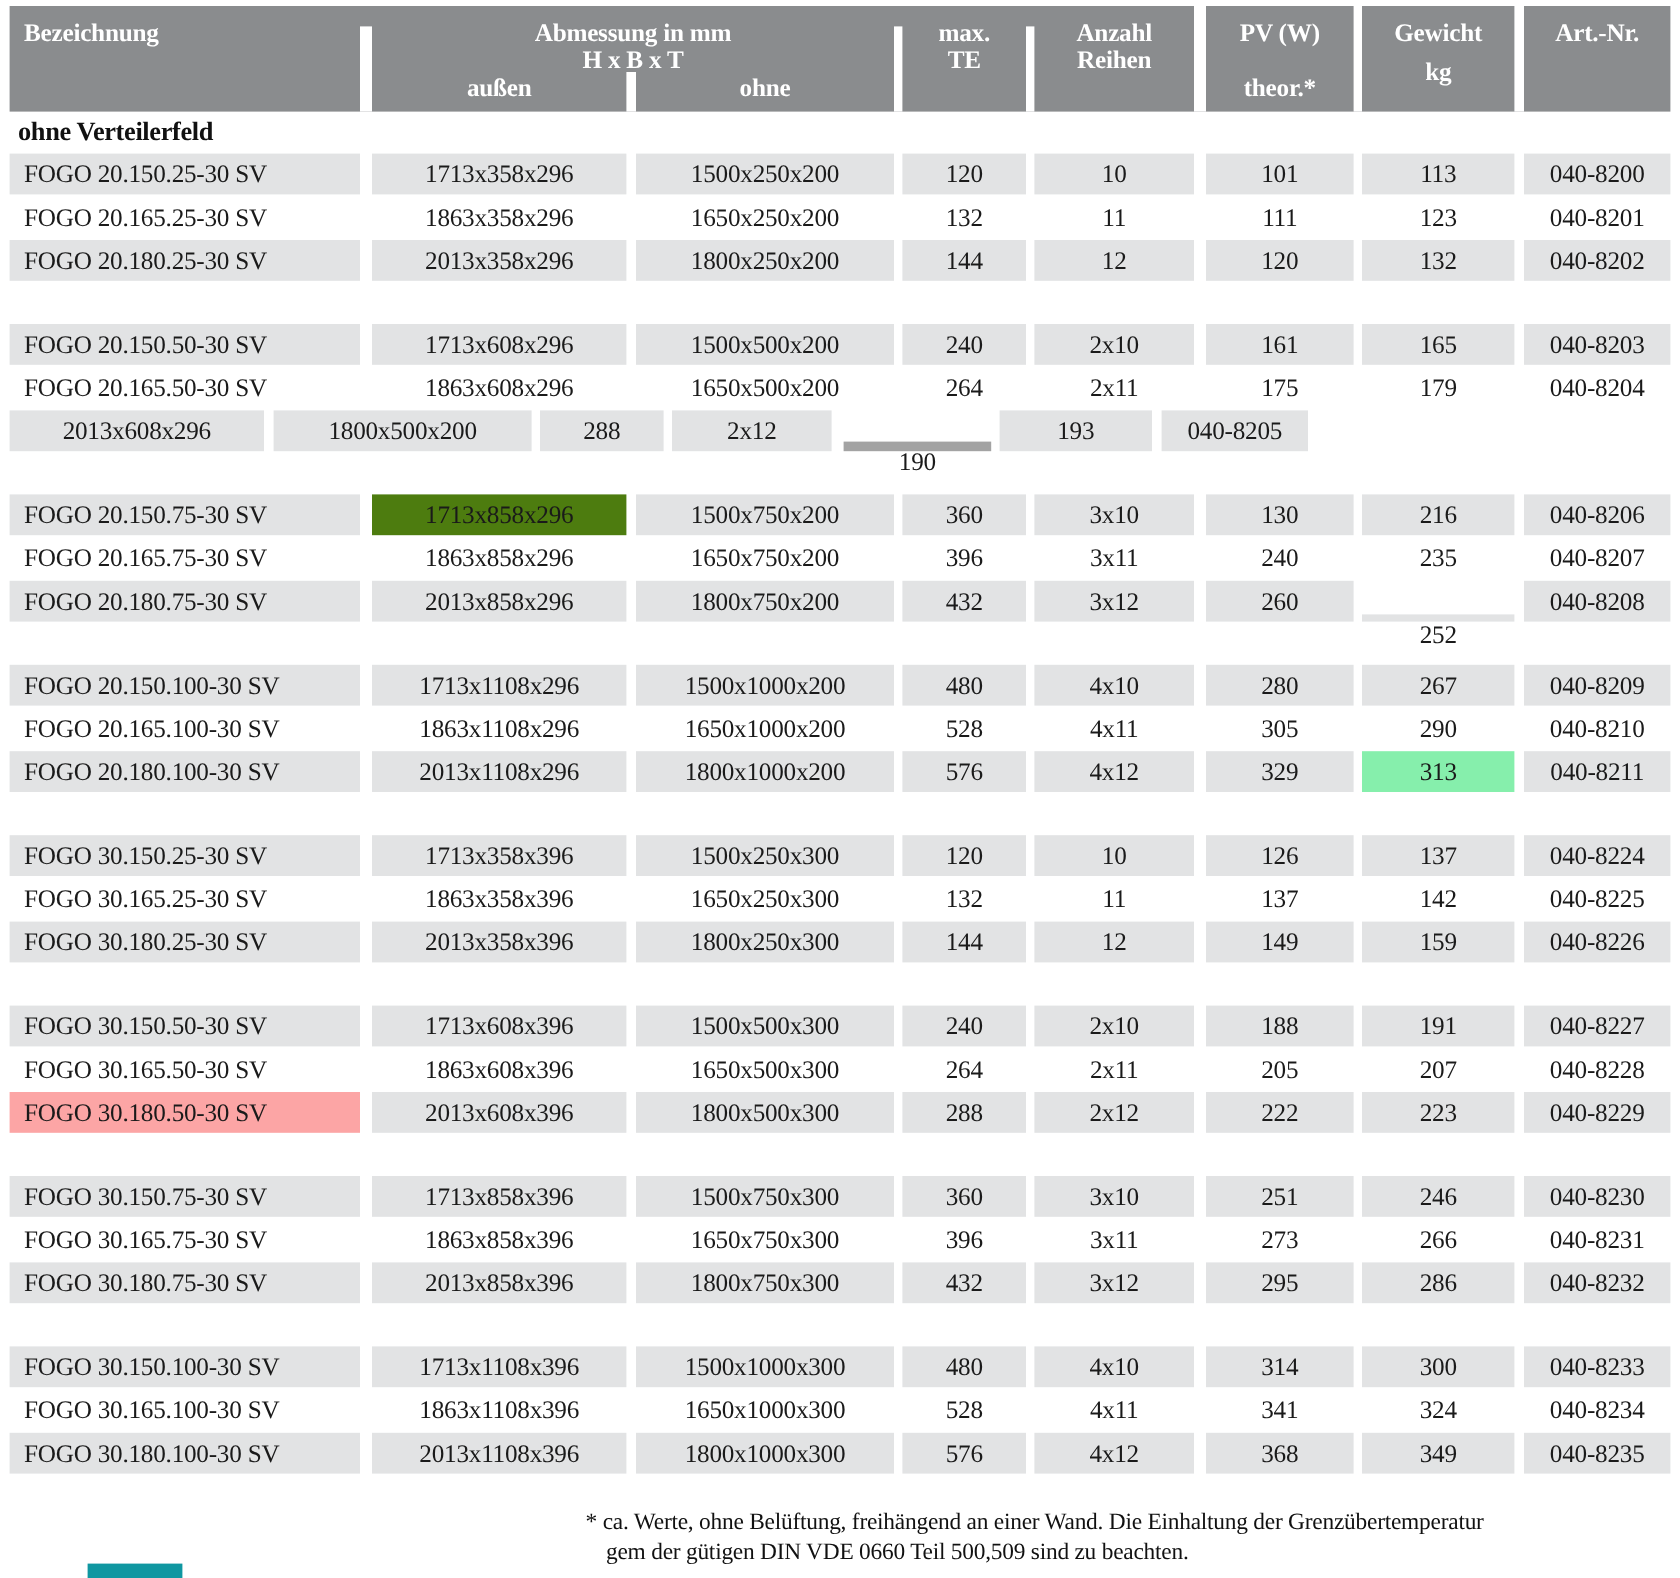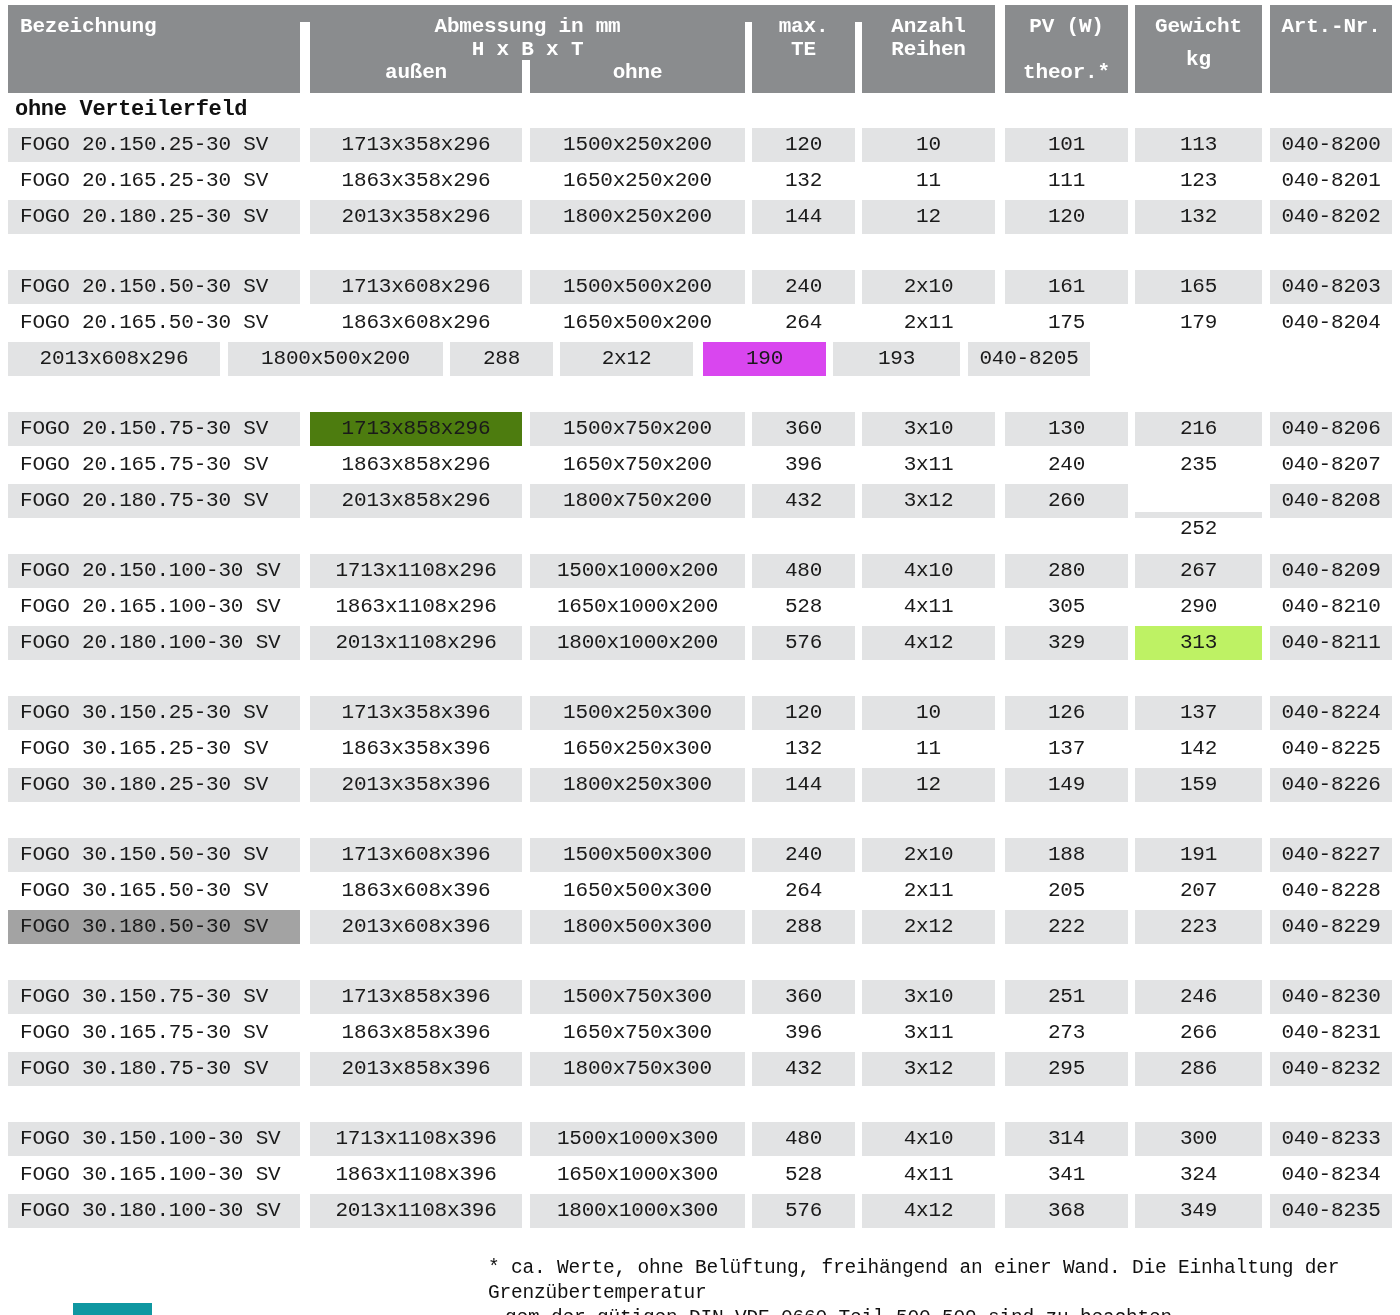--- a/index.html
+++ b/index.html
@@ -1,20 +1,20 @@
 <!DOCTYPE html>
 <html><head>
 <meta charset="utf-8">
 <style>
   html,body { margin:0; padding:0; background:#ffffff; }
   .page {
     position:relative;
     width:1400px; height:1315px;
     background:#ffffff;
-    font-family:Liberation Mono, monospace;
+    font-family:Liberation Serif, serif;
     color:#1a1a1a;
     overflow:hidden;
   }
 
   
   .thead {
     position:absolute; left:8px; top:5px;
     width:1384px; height:88px;
     background:#8a8c8e;
   }
@@ -151,21 +151,21 @@
           <div class="t-cell c5">2x11</div>
           <div class="t-cell c6">175</div>
           <div class="t-cell c7">179</div>
           <div class="t-cell c8">040-8204</div>
         </div>
         <div class="t-row shaded">
           <div class="t-cell c2" style="background: rgb(226, 227, 228);">2013x608x296</div>
           <div class="t-cell c3" style="background: rgb(226, 227, 228);">1800x500x200</div>
           <div class="t-cell c4" style="background: rgb(226, 227, 228);">288</div>
           <div class="t-cell c5" style="background: rgb(226, 227, 228);">2x12</div>
-          <div class="t-cell c6" style="background: #d946ef;">190</div>
+          <div class="t-cell c6" style="background: #a3a3a3; margin-top: 26px;">190</div>
           <div class="t-cell c7" style="background: rgb(226, 227, 228);">193</div>
           <div class="t-cell c8" style="background: rgb(226, 227, 228);">040-8205</div>
         </div>
       </div>
       <div class="t-group">
         <div class="t-row shaded">
           <div class="t-cell c1" style="background: rgb(226, 227, 228);">FOGO 20.150.75-30 SV</div>
           <div class="t-cell c2" style="background: #4d7c0f;">1713x858x296</div>
           <div class="t-cell c3" style="background: rgb(226, 227, 228);">1500x750x200</div>
           <div class="t-cell c4" style="background: rgb(226, 227, 228);">360</div>
@@ -216,21 +216,21 @@
           <div class="t-cell c7">290</div>
           <div class="t-cell c8">040-8210</div>
         </div>
         <div class="t-row shaded">
           <div class="t-cell c1" style="background: rgb(226, 227, 228);">FOGO 20.180.100-30 SV</div>
           <div class="t-cell c2" style="background: rgb(226, 227, 228);">2013x1108x296</div>
           <div class="t-cell c3" style="background: rgb(226, 227, 228);">1800x1000x200</div>
           <div class="t-cell c4" style="background: rgb(226, 227, 228);">576</div>
           <div class="t-cell c5" style="background: rgb(226, 227, 228);">4x12</div>
           <div class="t-cell c6" style="background: rgb(226, 227, 228);">329</div>
-          <div class="t-cell c7" style="background: #bef264;">313</div>
+          <div class="t-cell c7" style="background: #86efac;">313</div>
           <div class="t-cell c8" style="background: rgb(226, 227, 228);">040-8211</div>
         </div>
       </div>
       <div class="t-group">
         <div class="t-row shaded">
           <div class="t-cell c1" style="background: rgb(226, 227, 228);">FOGO 30.150.25-30 SV</div>
           <div class="t-cell c2" style="background: rgb(226, 227, 228);">1713x358x396</div>
           <div class="t-cell c3" style="background: rgb(226, 227, 228);">1500x250x300</div>
           <div class="t-cell c4" style="background: rgb(226, 227, 228);">120</div>
           <div class="t-cell c5" style="background: rgb(226, 227, 228);">10</div>
@@ -274,21 +274,21 @@
           <div class="t-cell c1">FOGO 30.165.50-30 SV</div>
           <div class="t-cell c2">1863x608x396</div>
           <div class="t-cell c3">1650x500x300</div>
           <div class="t-cell c4">264</div>
           <div class="t-cell c5">2x11</div>
           <div class="t-cell c6">205</div>
           <div class="t-cell c7">207</div>
           <div class="t-cell c8">040-8228</div>
         </div>
         <div class="t-row shaded">
-          <div class="t-cell c1" style="background: #a3a3a3;">FOGO 30.180.50-30 SV</div>
+          <div class="t-cell c1" style="background: #fca5a5;">FOGO 30.180.50-30 SV</div>
           <div class="t-cell c2" style="background: rgb(226, 227, 228);">2013x608x396</div>
           <div class="t-cell c3" style="background: rgb(226, 227, 228);">1800x500x300</div>
           <div class="t-cell c4" style="background: rgb(226, 227, 228);">288</div>
           <div class="t-cell c5" style="background: rgb(226, 227, 228);">2x12</div>
           <div class="t-cell c6" style="background: rgb(226, 227, 228);">222</div>
           <div class="t-cell c7" style="background: rgb(226, 227, 228);">223</div>
           <div class="t-cell c8" style="background: rgb(226, 227, 228);">040-8229</div>
         </div>
       </div>
       <div class="t-group">

